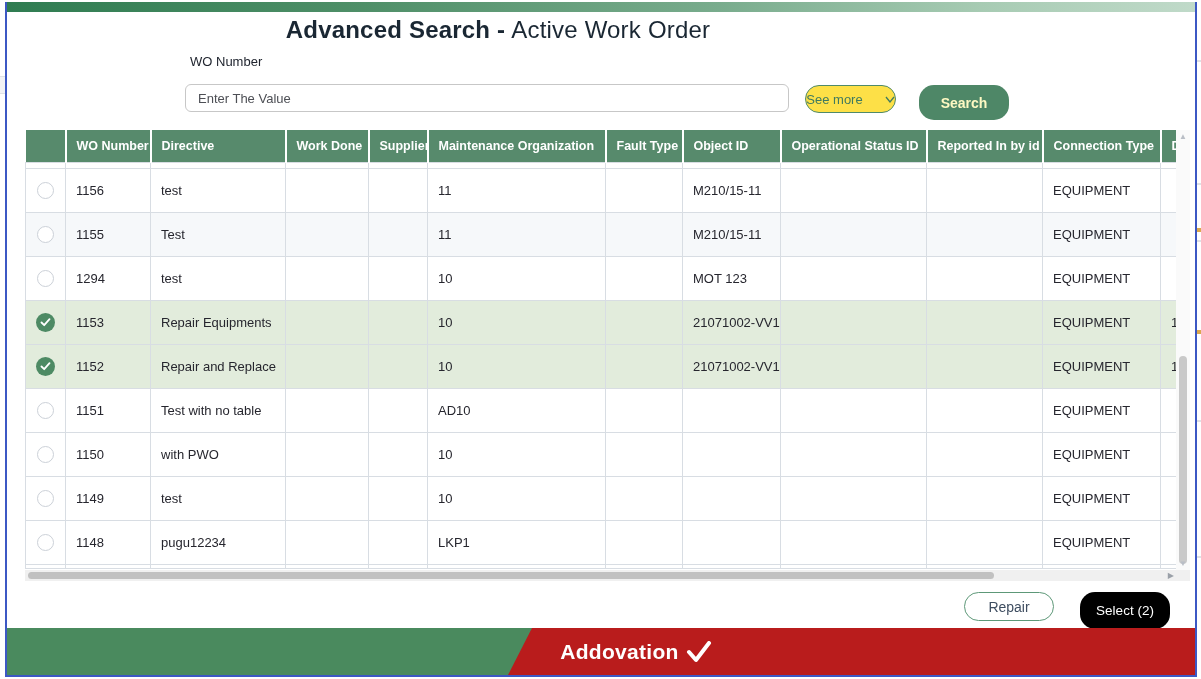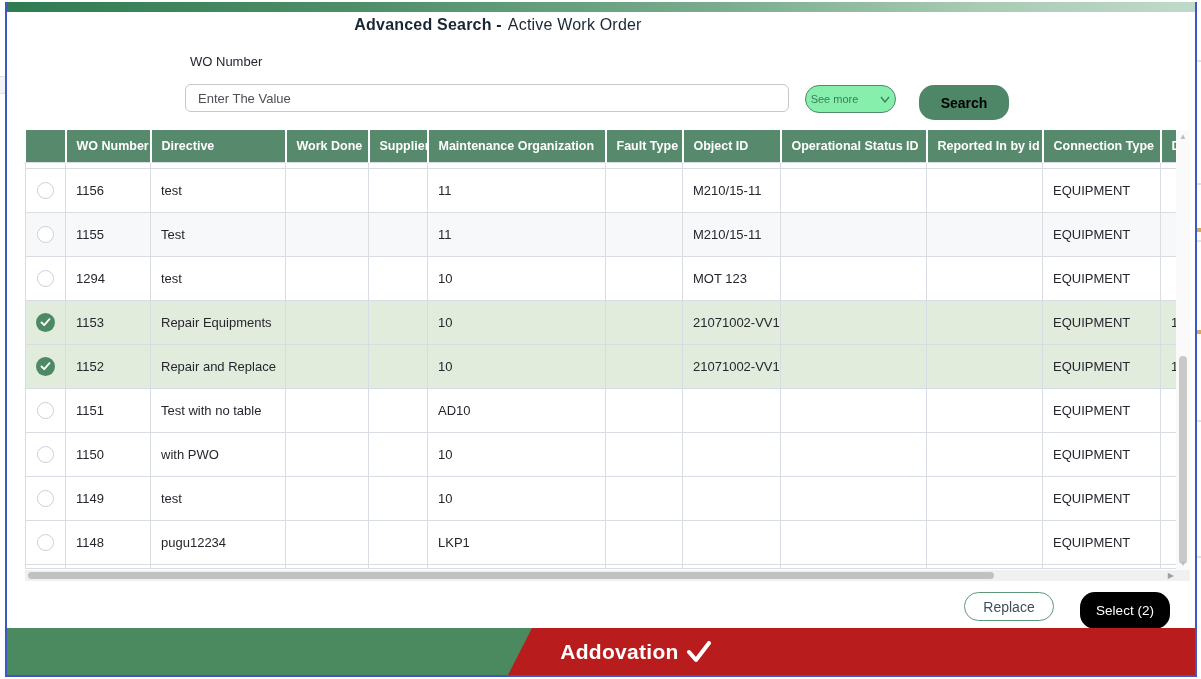--- a/index.html
+++ b/index.html
@@ -15,37 +15,37 @@
     background:linear-gradient(90deg,#2f7c51 0%,#4f8f68 30%,#79ac8d 60%,#a7cbb3 82%,#c0dac9 100%); }
   .b-left   { left:5px;  top:2px;   width:2px;   height:675px; background:#3c58c4; }
   .b-right  { left:1195px; top:2px; width:2px;   height:675px; background:#3c58c4; }
   .b-bottom { left:5px;  top:675px; width:1192px; height:2px;  background:#3c58c4; }
 
   
   .frag { background:#dfe2e6; }
   .frag-amber { background:#dba84e; }
 
   
-  .title { left:0; top:16px; width:996px; text-align:center; font-size:16px;
+  .title { left:0; top:16px; width:996px; text-align:center; font-size:24px;
     color:#1a2733; letter-spacing:.2px; }
   .title .bold { font-weight:700; }
   .title .reg  { font-weight:400; margin-left:6px; }
 
   
   .wo-label { left:190px; top:54px; font-size:13px; color:#20252f; }
   .wo-input { left:185px; top:84px; width:604px; height:28px; border:1px solid #c7c7c7;
     border-radius:6px; padding:0 12px; font-size:13px; color:#333; outline:none;
     font-family:"Liberation Sans",sans-serif; }
   .wo-input::placeholder { color:#4d4f55; opacity:1; }
   .pill { display:flex; align-items:center; justify-content:center; border-radius:15px;
     cursor:pointer; font-family:"Liberation Sans",sans-serif; }
-  .see-more { left:805px; top:85px; width:91px; height:28px; background:#86efac;
-    border:1px solid #4f8a6a; color:#3f7a60; font-size:11px; gap:22px; }
+  .see-more { left:805px; top:85px; width:91px; height:28px; background:#fde047;
+    border:1px solid #4f8a6a; color:#3f7a60; font-size:13px; gap:22px; }
   .search-btn { left:919px; top:85px; width:90px; height:35px; background:#4e8767;
-    border:none; color:#000000; font-weight:700; font-size:14px; }
+    border:none; color:#fef9c3; font-weight:700; font-size:14px; }
 
   
   .table-wrap { left:25px; top:130px; width:1165px; height:441px; overflow:hidden; }
   table { border-collapse:collapse; table-layout:fixed; width:1151px; }
   th { background:#578a6c; color:#fff; font-size:12.5px; font-weight:700; height:32px;
     text-align:left; padding:0 4px 0 10px; border-right:2px solid #fff;
     white-space:nowrap; overflow:hidden; }
   th:first-child { padding:0; }
   td { font-size:13px; color:#26262e; border:1px solid #d8dde3; height:44px;
     padding:0 4px 0 10px; background:#fff; white-space:nowrap; overflow:hidden; }
@@ -321,21 +321,21 @@
   <div class="arrow" style="top:2px;">▲</div>
   <div class="thumb"></div>
   <div class="arrow" style="bottom:2px;">▼</div>
 </div>
 
 <div class="abs hscroll">
   <div class="thumb"></div>
   <div class="arrow">▶</div>
 </div>
 
-<button class="abs pill cancel-btn">Replace</button>
+<button class="abs pill cancel-btn">Repair</button>
 <button class="abs pill select-btn">Select (2)</button>
 
 <div class="abs footer">
   <div class="lite"></div>
   <div class="brand">
     <span>Addovation</span>
     <svg width="26" height="22" viewBox="0 0 26 22">
       <polyline points="3,11 10,19 23,2" fill="none" stroke="#ffffff" stroke-width="4" stroke-linecap="round" stroke-linejoin="round"></polyline>
     </svg>
   </div>

